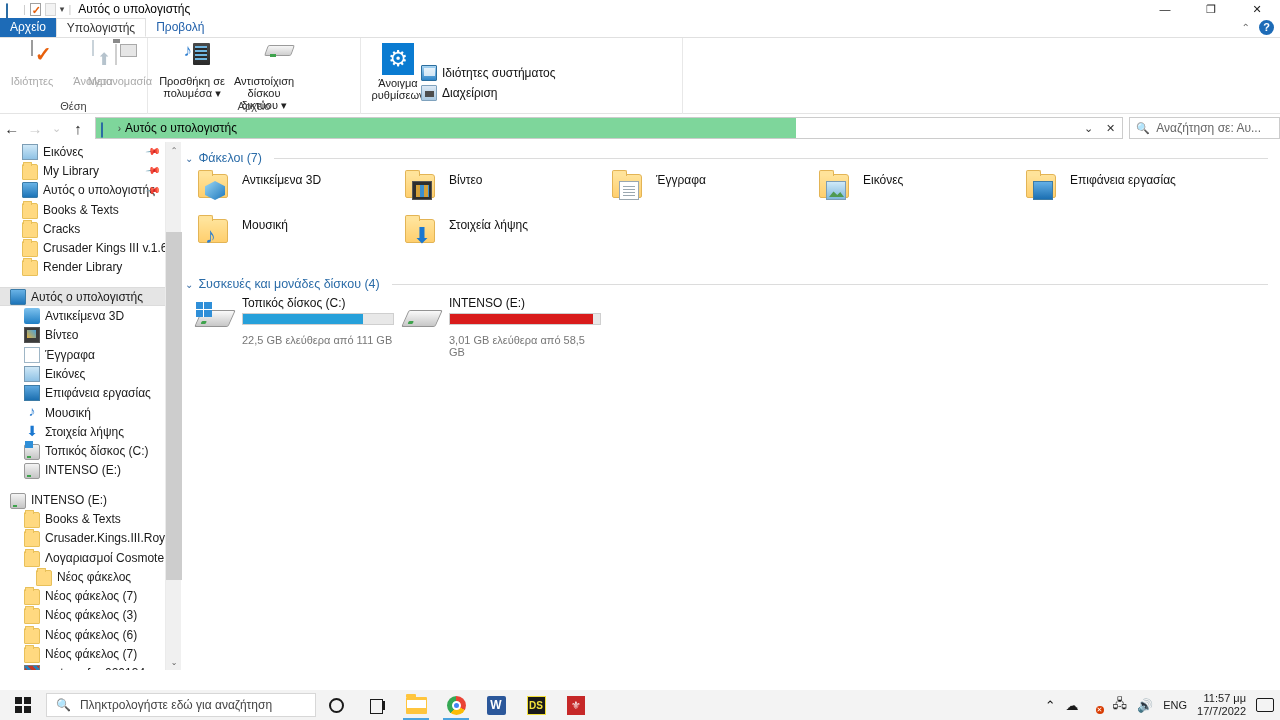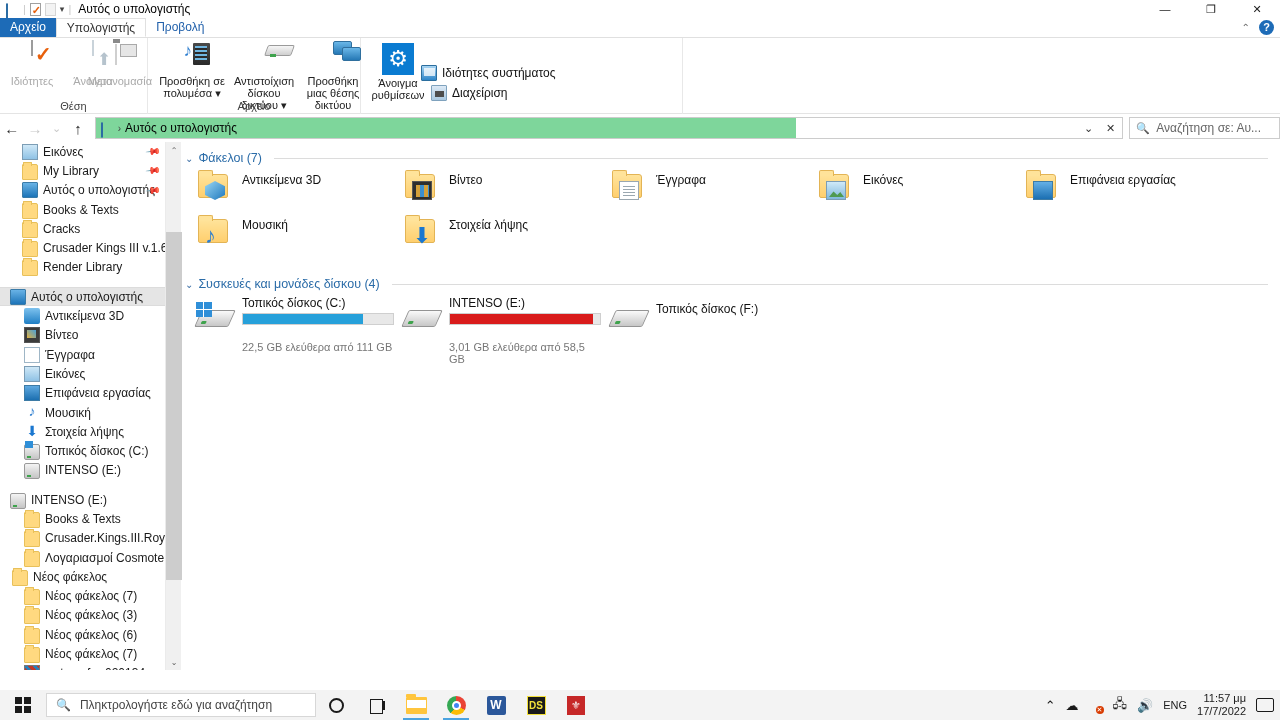--- a/index.html
+++ b/index.html
@@ -164,21 +164,21 @@
   .hdd .led { position: absolute; left: 4px; bottom: 2px; width: 5px; height: 3px; background: #3fa34d; border-radius: 1px; }
   .winlogo { position: absolute; left: 0px; top: 0px; width: 16px; height: 15px; background: #2f8fd8; }
   .winlogo:before { content:""; position:absolute; left:7px; top:0; width:1px; height:15px; background:#fff; }
   .winlogo:after { content:""; position:absolute; left:0; top:7px; width:16px; height:1px; background:#fff; }
   .bdrom { position: absolute; left: 5px; top: 2px; width: 22px; height: 22px; border-radius: 50%; background: radial-gradient(circle,#fff 20%,#d8d8d8 45%,#bfbfbf 100%); border: 1px solid #a5a5a5; }
   .bdtag { position: absolute; left: 3px; top: 13px; width: 16px; height: 11px; background: #2d2d2d; border-radius: 2px; color: #fff; font-size: 7px; line-height: 11px; text-align: center; font-weight: bold; }
   .drive .dbody { padding-top: 1px; }
   .drive .dname { font-size: 12px; color: #111; }
   .bar { width: 152px; height: 12px; background: #e8e8e8; border: 1px solid #cfcfcf; margin-top: 3px; position: relative; }
   .bar .fill { height: 100%; }
-  .dfree { font-size: 11px; color: #777; margin-top: 16px; }
+  .dfree { font-size: 11px; color: #777; margin-top: 9px; }
 
   
   .statusbar { position: absolute; top: 670px; left: 0; width: 1280px; height: 20px; background: #fff; border-top: 1px solid #e6e6e6; display: flex; align-items: center; }
   .statusbar .stext { font-size: 11px; color: #222; margin-left: 8px; }
   .viewbtns { margin-left: auto; display: flex; gap: 3px; margin-right: 10px; }
   .vb { width: 18px; height: 16px; display: flex; align-items: center; justify-content: center; }
   .vb-details { width: 15px; height: 12px; position: relative; }
   .vb-details:before { content:""; position:absolute; left:0; top:0; width:5px; height:12px; background:#fff; border:1px solid #7a7a7a; }
   .vb-details:after { content:""; position:absolute; left:7px; top:1px; width:8px; height:1px; background:#6a6a6a; box-shadow: 0 4px 0 #6a6a6a, 0 8px 0 #6a6a6a; }
   .vb-tiles { width: 16px; height: 12px; background: linear-gradient(#cfe8f8,#8bc0e4); border: 1px solid #6d95b2; }
@@ -264,39 +264,35 @@
 
     <div class="rgroup" style="left:148px; width:213px;">
       <div class="rbtn" style="left:8px; width:72px;">
         <span class="icon32"><span class="i-media"><span class="srv"></span><span class="note">♪</span></span></span>
         <span class="lbl">Προσθήκη σε πολυμέσα ▾</span>
       </div>
       <div class="rbtn" style="left:80px; width:72px;">
         <span class="icon32"><span class="i-netdrive"><span class="d1"></span><span class="g"></span></span></span>
         <span class="lbl">Αντιστοίχιση δίσκου δικτύου ▾</span>
       </div>
-      <div class="rbtn" style="left:150px; width:70px;">
-        <span class="icon32"><span class="i-netpos"><span class="m1"></span><span class="m2"></span></span></span>
-        <span class="lbl">Προσθήκη μιας θέσης δικτύου</span>
-      </div>
       <div class="glabel">Αρχείο</div>
     </div>
 
     <div class="rgroup" style="left:361px; width:322px;">
       <div class="rbtn" style="left:8px; width:58px; top:5px;">
         <span class="icon32 i-gear">
             <span>⚙</span>
           </span>
         <span class="lbl">Άνοιγμα ρυθμίσεων</span>
       </div>
       <div class="rlistitem" style="left:60px; top:27px;">
         <span class="li-ico li-sysprops"></span>
         <span>Ιδιότητες συστήματος</span>
       </div>
-      <div class="rlistitem" style="left:60px; top:47px;margin-left:10px;">
+      <div class="rlistitem" style="left:60px; top:47px;">
         <span class="li-ico li-manage"></span>
         <span>Διαχείριση</span>
       </div>
     </div>
   </div>
 
   <div class="navbar">
     <div class="navbtn">←</div>
     <div class="navbtn dis">→</div>
     <div class="navbtn small dis">⌄</div>
@@ -407,21 +403,21 @@
       <span>Books &amp; Texts</span>
     </div>
     <div class="srow" style="padding-left:24px;">
       <span class="sico f-yellow"></span>
       <span>Crusader.Kings.III.Royal.Editio</span>
     </div>
     <div class="srow" style="padding-left:24px;">
       <span class="sico f-yellow"></span>
       <span>Λογαριασμοί Cosmote</span>
     </div>
-    <div class="srow" style="padding-left:12px;">
+    <div class="srow" style="padding-left:36px;">
       <span class="sico f-yellow"></span>
       <span>Νέος φάκελος</span>
     </div>
     <div class="srow" style="padding-left:24px;">
       <span class="sico f-yellow"></span>
       <span>Νέος φάκελος (7)</span>
     </div>
     <div class="srow" style="padding-left:24px;">
       <span class="sico f-yellow"></span>
       <span>Νέος φάκελος (3)</span>
@@ -538,30 +534,20 @@
           </span>
         <span class="dbody">
           <span class="dname" style="display:block;">INTENSO (E:)</span>
           <span class="bar" style="display:block;">
               <span class="fill" style="width:95%; background:#d91c1c; display:block;"></span>
             </span>
           <span class="dfree" style="display:block;">3,01 GB ελεύθερα από 58,5 GB</span>
         </span>
       </div>
 
-      <div class="drive">
-        <span class="dicon">
-            <span class="hdd">
-              <span class="led"></span>
-            </span>
-          </span>
-        <span class="dbody">
-          <span class="dname" style="display:block; padding-top:6px;">Τοπικός δίσκος (F:)</span>
-        </span>
-      </div>
     </div>
   </div>
 
 
   <div class="taskbar">
     <div class="startbtn">
         <span class="startlogo"></span>
       </div>
     <div class="tsearch">
       <span>🔍</span>

